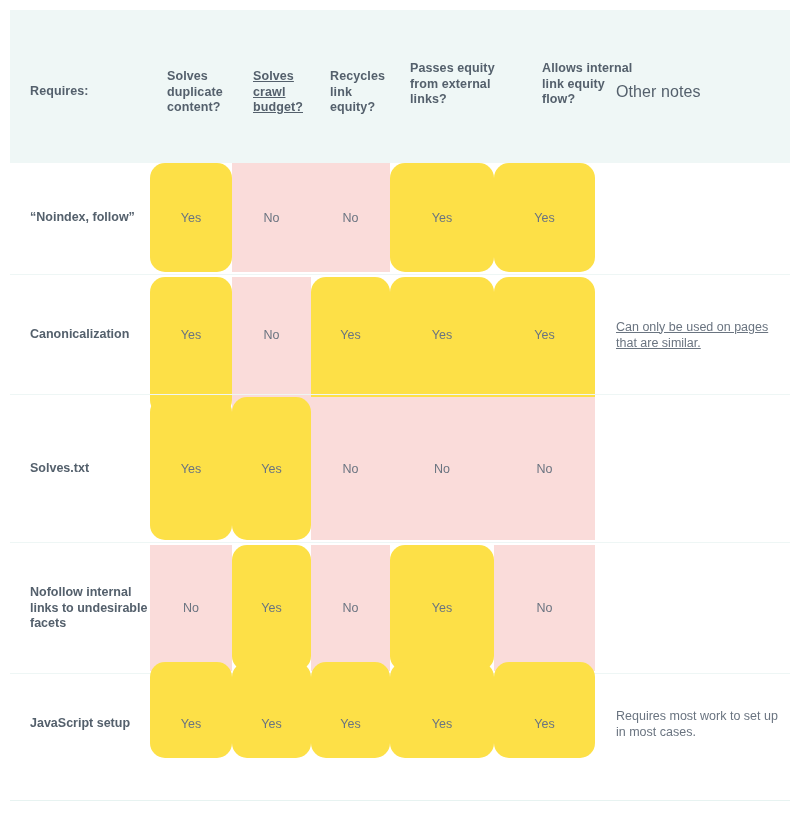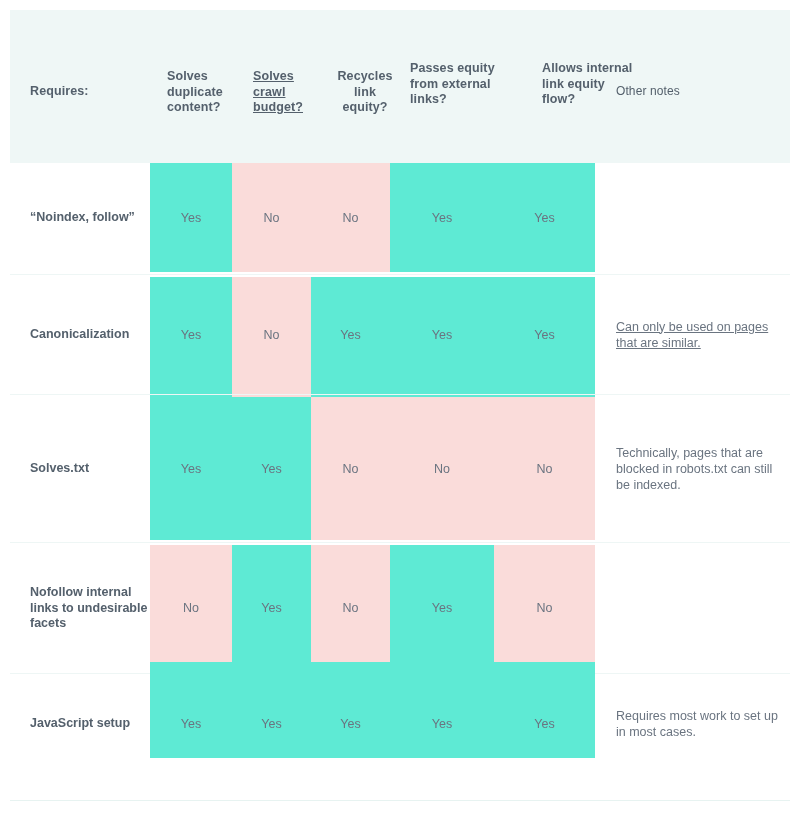--- a/index.html
+++ b/index.html
@@ -36,24 +36,24 @@
     position: absolute;
     font-size: 12.5px;
     line-height: 15.5px;
     font-weight: bold;
     color: #54606c;
     letter-spacing: 0.1px;
   }
   .th-options { left: 20px;  top: 74px;  width: 120px; }
   .th-c1      { left: 157px; top: 59px;  width: 74px; }
   .th-c2      { left: 243px; top: 59px;  width: 70px; text-decoration: underline; }
-  .th-c3      { left: 320px; top: 59px;  width: 70px; text-align: center; }
+  .th-c3      { left: 320px; top: 59px;  width: 70px; }
   .th-c4      { left: 400px; top: 51px;  width: 96px; }
   .th-c5      { left: 504px; top: 51px;  width: 92px; margin-left: 28px; }
-  .th-c6      { left: 606px; top: 74px;  width: 150px; font-weight: normal; font-size: 12px; }
+  .th-c6      { left: 606px; top: 74px;  width: 150px; font-weight: normal; font-size: 16px; }
 
   
   .row {
     position: absolute;
     left: 0;
     width: 780px;
   }
   .row-sep {
     position: absolute;
     left: 0;
@@ -74,21 +74,21 @@
     transform: translateY(-50%);
   }
 
   
   .cell {
     position: absolute;
     top: 0;
     bottom: 0;
     box-sizing: border-box;
   }
-  .cell.yes { background: #5eead4; }
+  .cell.yes { background: #fde047; border-radius: 15px; }
   .cell.no  { background: #fadcda; }
   .cell-text {
     position: absolute;
     left: 0;
     width: 100%;
     text-align: center;
     font-size: 12.5px;
     color: #6a7480;
     transform: translateY(-50%);
   }
@@ -179,21 +179,20 @@
         </div>
         <div class="cell no" style="left: 301px; width: 79px;">
           <div class="cell-text" style="top: 71.5px;">No</div>
         </div>
         <div class="cell no" style="left: 380px; width: 104px;">
           <div class="cell-text" style="top: 71.5px;">No</div>
         </div>
         <div class="cell no" style="left: 484px; width: 101px;">
           <div class="cell-text" style="top: 71.5px;">No</div>
         </div>
-        <div class="note" style="top: 71.5px;">Technically, pages that are blocked in robots.txt can still be indexed.</div>
       </div>
       <div class="row-sep" style="top: 532px;"></div>
       <div class="row" style="top: 535px; height: 126px;">
         <div class="opt-label" style="top: 63px;">Nofollow internal links to undesirable facets</div>
         <div class="cell no" style="left: 140px; width: 82px;">
           <div class="cell-text" style="top: 63px;">No</div>
         </div>
         <div class="cell yes" style="left: 222px; width: 79px;">
           <div class="cell-text" style="top: 63px;">Yes</div>
         </div>

